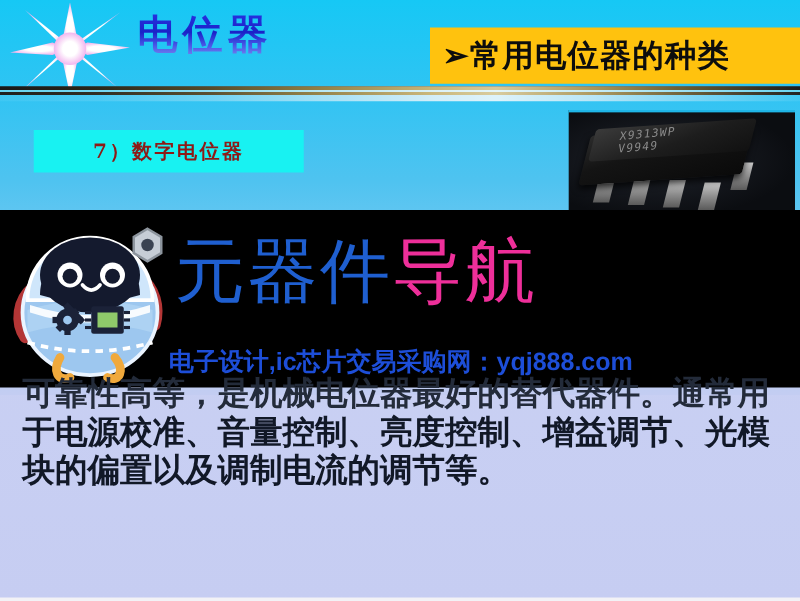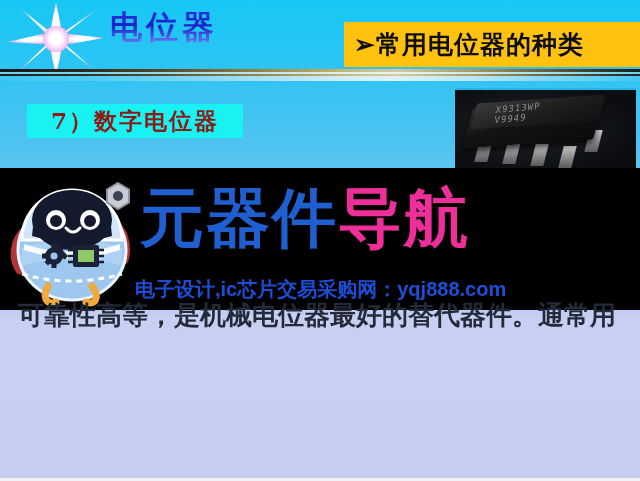--- a/index.html
+++ b/index.html
@@ -58,21 +58,21 @@
     mix-blend-mode:screen;opacity:.92;
   }
   
   #item-label{
     position:absolute;left:27px;top:104px;width:216px;height:34px;
     background:#18f2f2;
     display:flex;align-items:center;justify-content:center;
   }
   #item-label .ltxt{
     font-family:"DejaVu Serif","Liberation Serif",serif;
-    font-size:23px;font-weight:bold;color:#8e1a16;white-space:nowrap;
+    font-size:16px;font-weight:bold;color:#8e1a16;white-space:nowrap;
     letter-spacing:2px;
   }
   
   #chip-photo{
     position:absolute;left:455px;top:88px;width:181px;height:85px;
     background:#0a0c10;overflow:hidden;
     border-top:2px solid #1fb6e8;
   }
   #chip-photo .bg{position:absolute;inset:0;background:radial-gradient(ellipse at 40% 45%,#20242c 0%,#0b0d11 70%);}
   #chip-body{
@@ -101,21 +101,21 @@
   }
   
   #watermark{
     position:absolute;left:0;top:168px;width:640px;height:142px;
     background:#000000;overflow:hidden;
   }
   #robot{position:absolute;left:8px;top:2px;width:128px;height:138px;}
   #wm-main{
     position:absolute;left:140px;top:4px;
     font-family:"DejaVu Sans","Liberation Sans",sans-serif;
-    font-size:64px;font-weight:bold;line-height:92px;
+    font-size:56px;font-weight:normal;line-height:92px;
     white-space:nowrap;letter-spacing:2px;
   }
   #wm-main .b{color:#1f5fd0;}
   #wm-main .m{color:#ee2f9a;}
   #wm-sub{
     position:absolute;left:135px;top:108px;
     font-family:Liberation Sans, sans-serif;
     font-size:20px;font-weight:bold;color:#1d4ed8;white-space:nowrap;
     letter-spacing:0px;
   }
@@ -247,16 +247,18 @@
       <span class="b">元器件</span><span class="m">导航</span>
     </div>
 
     <div id="wm-sub">
       <span>电子设计,ic芯片交易采购网：</span><span class="url">yqj888.com</span>
     </div>
   </div>
 
   <div id="body-text">
     <span class="line l1">可靠性高等，是机械电位器最好的替代器件。通常用</span>
+    <span class="line">于电源校准、音量控制、亮度控制、增益调节、光模</span>
+    <span class="line">块的偏置以及调制电流的调节等。</span>
   </div>
 
   <div id="bottom-edge"></div>
 </div>
 
 </body></html>

